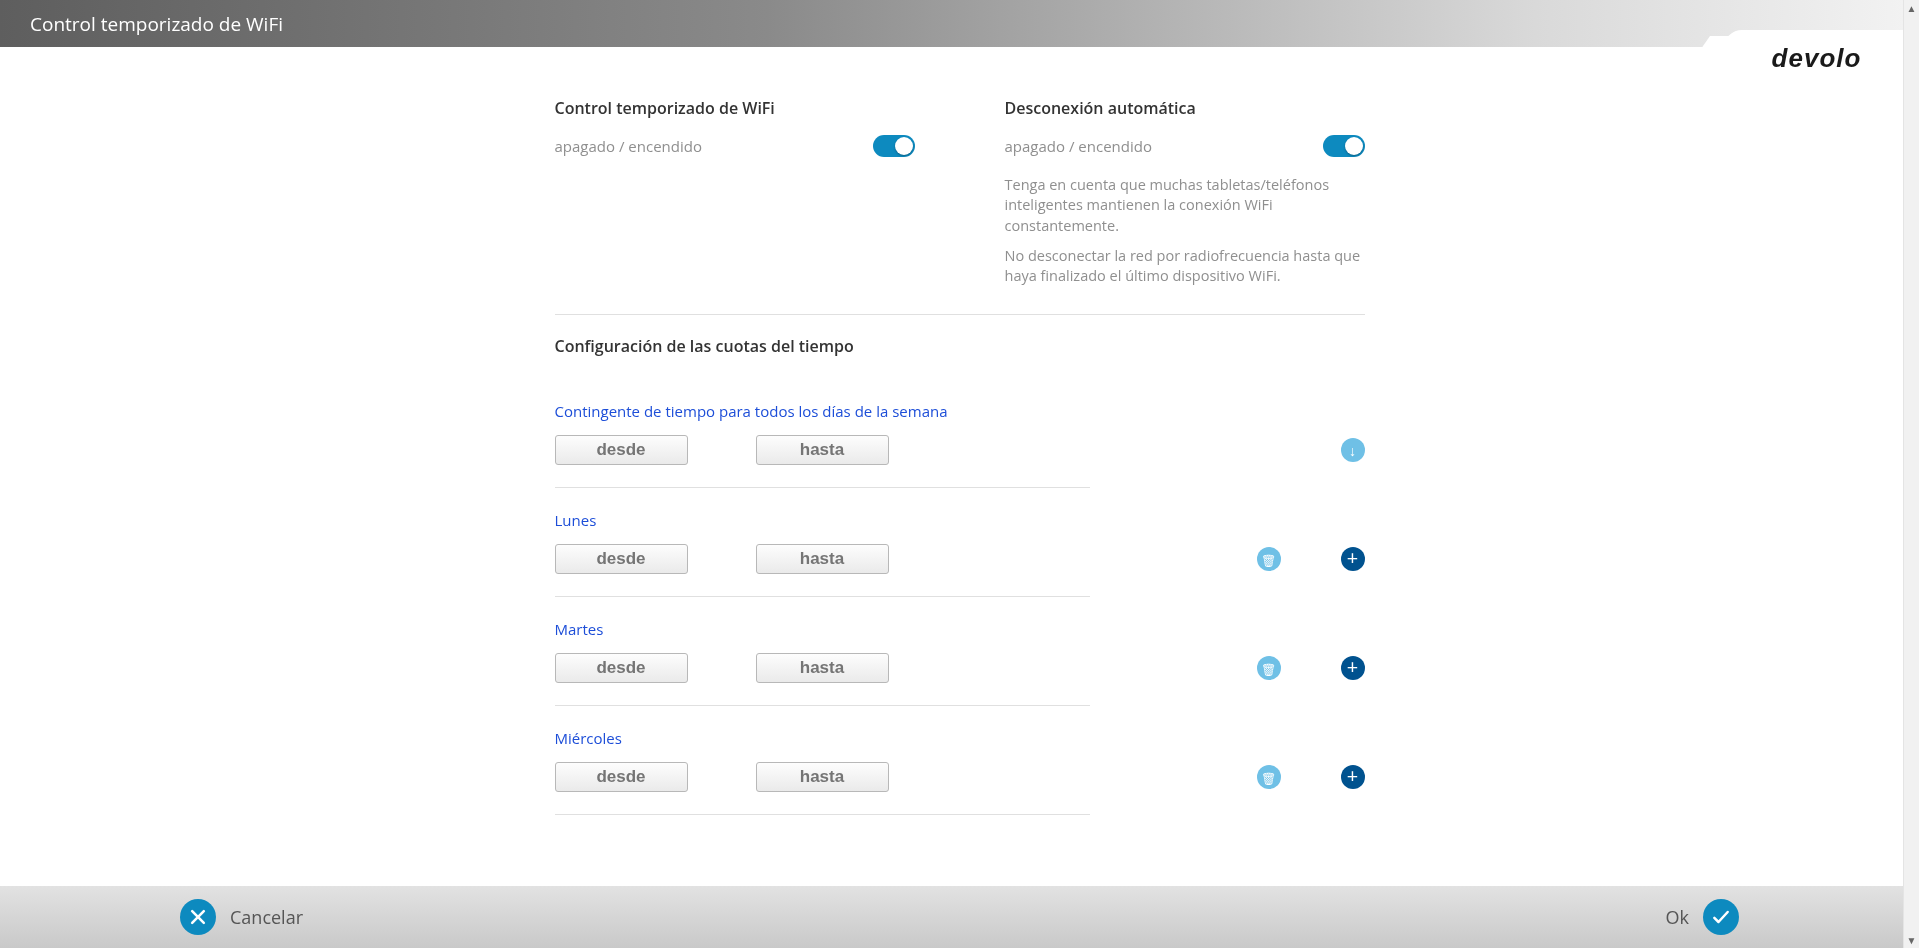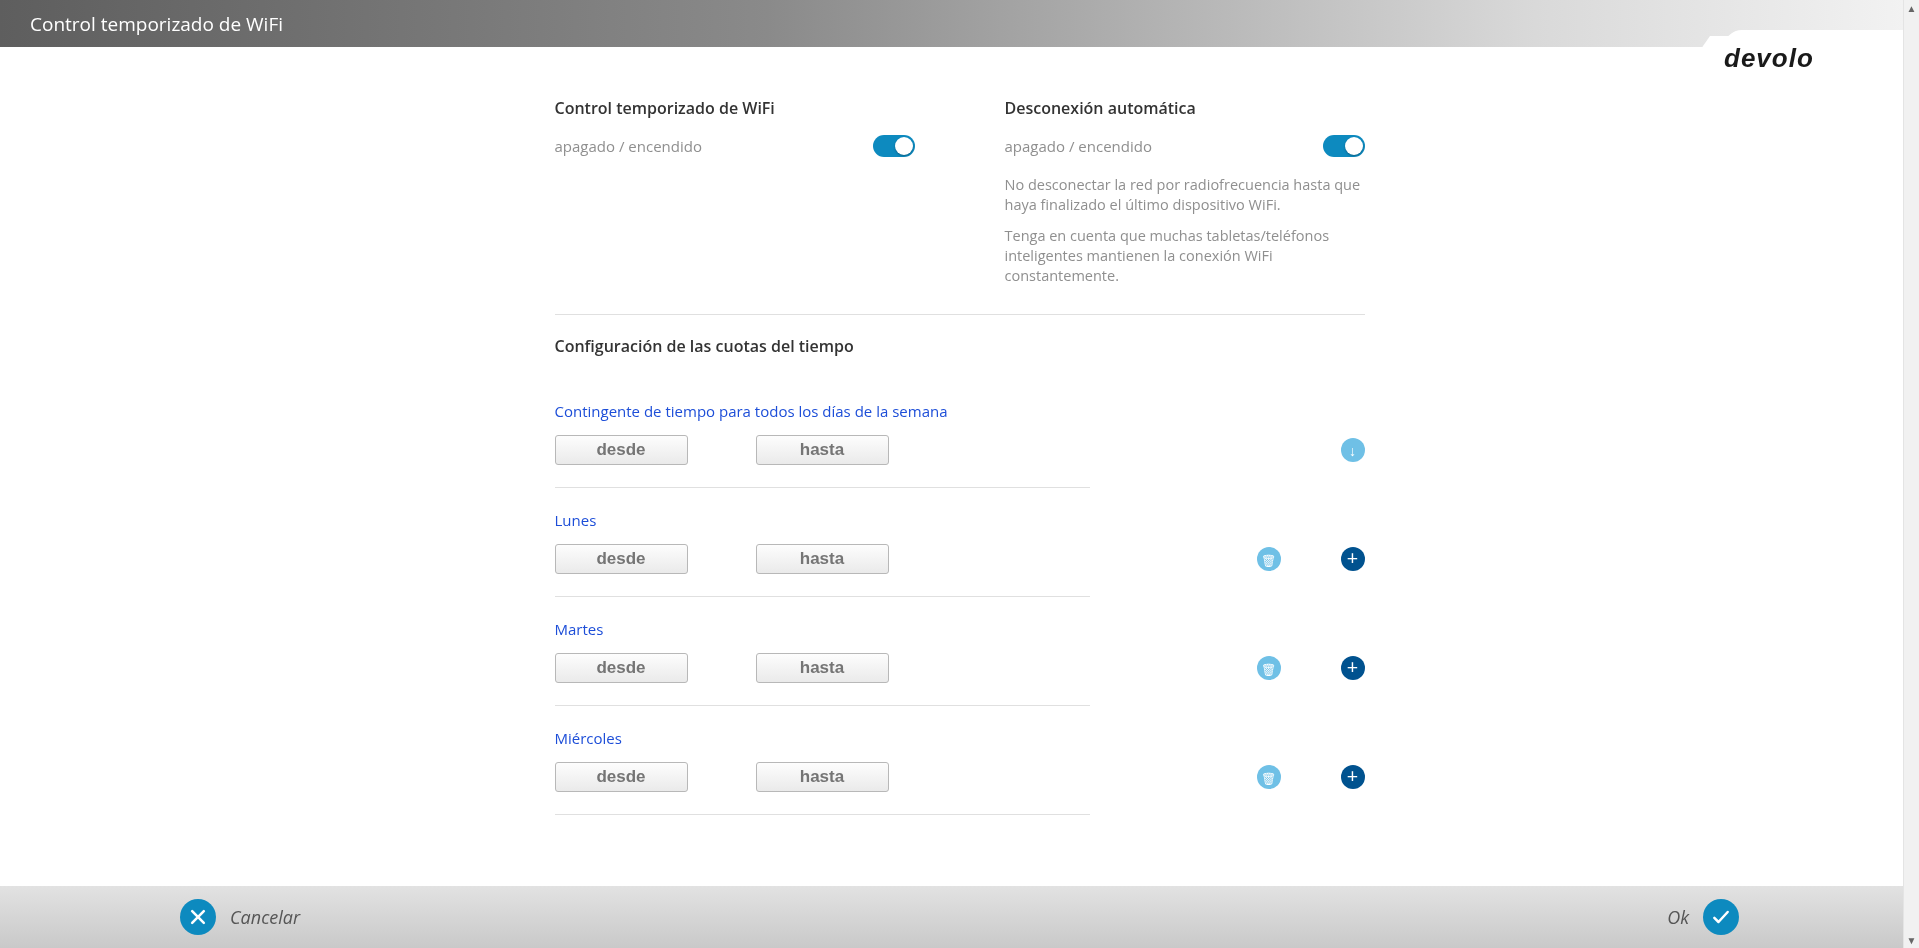--- a/index.html
+++ b/index.html
@@ -24,21 +24,21 @@
 .brand-zone {
   position: absolute;
   right: 10px;
   top: 30px;
   width: 185px;
   height: 40px;
   background: #fff;
   border-radius: 18px 0 0 0;
   display: flex;
   align-items: flex-end;
-  justify-content: flex-start;
+  justify-content: center;
 }
 .brand-zone::before {
   content: "";
   position: absolute;
   left: -28px;
   top: 6px;
   width: 40px;
   height: 40px;
   background: #fff;
   border-radius: 0 22px 0 0;
@@ -173,21 +173,20 @@
 .footer {
   position: absolute;
   bottom: 0;
   left: 0;
   right: 0;
   height: 62px;
   background: linear-gradient(#e2e2e2, #c9c9c9);
   display: flex;
   align-items: center;
   padding: 0 180px;
-  font-style: italic;
 }
 .footer-btn {
   display: flex;
   align-items: center;
   gap: 14px;
   cursor: pointer;
 }
 .footer-btn.right { margin-left: auto; }
 .footer-circle {
   width: 36px;
@@ -242,22 +241,22 @@
         <div class="toggle"></div>
       </div>
     </div>
 
     <div class="col">
       <div class="section-title">Desconexión automática</div>
       <div class="toggle-row">
         <span class="subtle">apagado / encendido</span>
         <div class="toggle"></div>
       </div>
+      <div class="desc-text">Tenga en cuenta que muchas tabletas/teléfonos inteligentes mantienen la conexión WiFi constantemente.</div>
       <div class="desc-text">No desconectar la red por radiofrecuencia hasta que haya finalizado el último dispositivo WiFi.</div>
-      <div class="desc-text">Tenga en cuenta que muchas tabletas/teléfonos inteligentes mantienen la conexión WiFi constantemente.</div>
     </div>
   </div>
 
   <hr class="sep">
 
   <div class="quota-section">
     <div class="section-title">Configuración de las cuotas del tiempo</div>
 
     <div class="day-block">
       <div class="day-label">Contingente de tiempo para todos los días de la semana</div>

